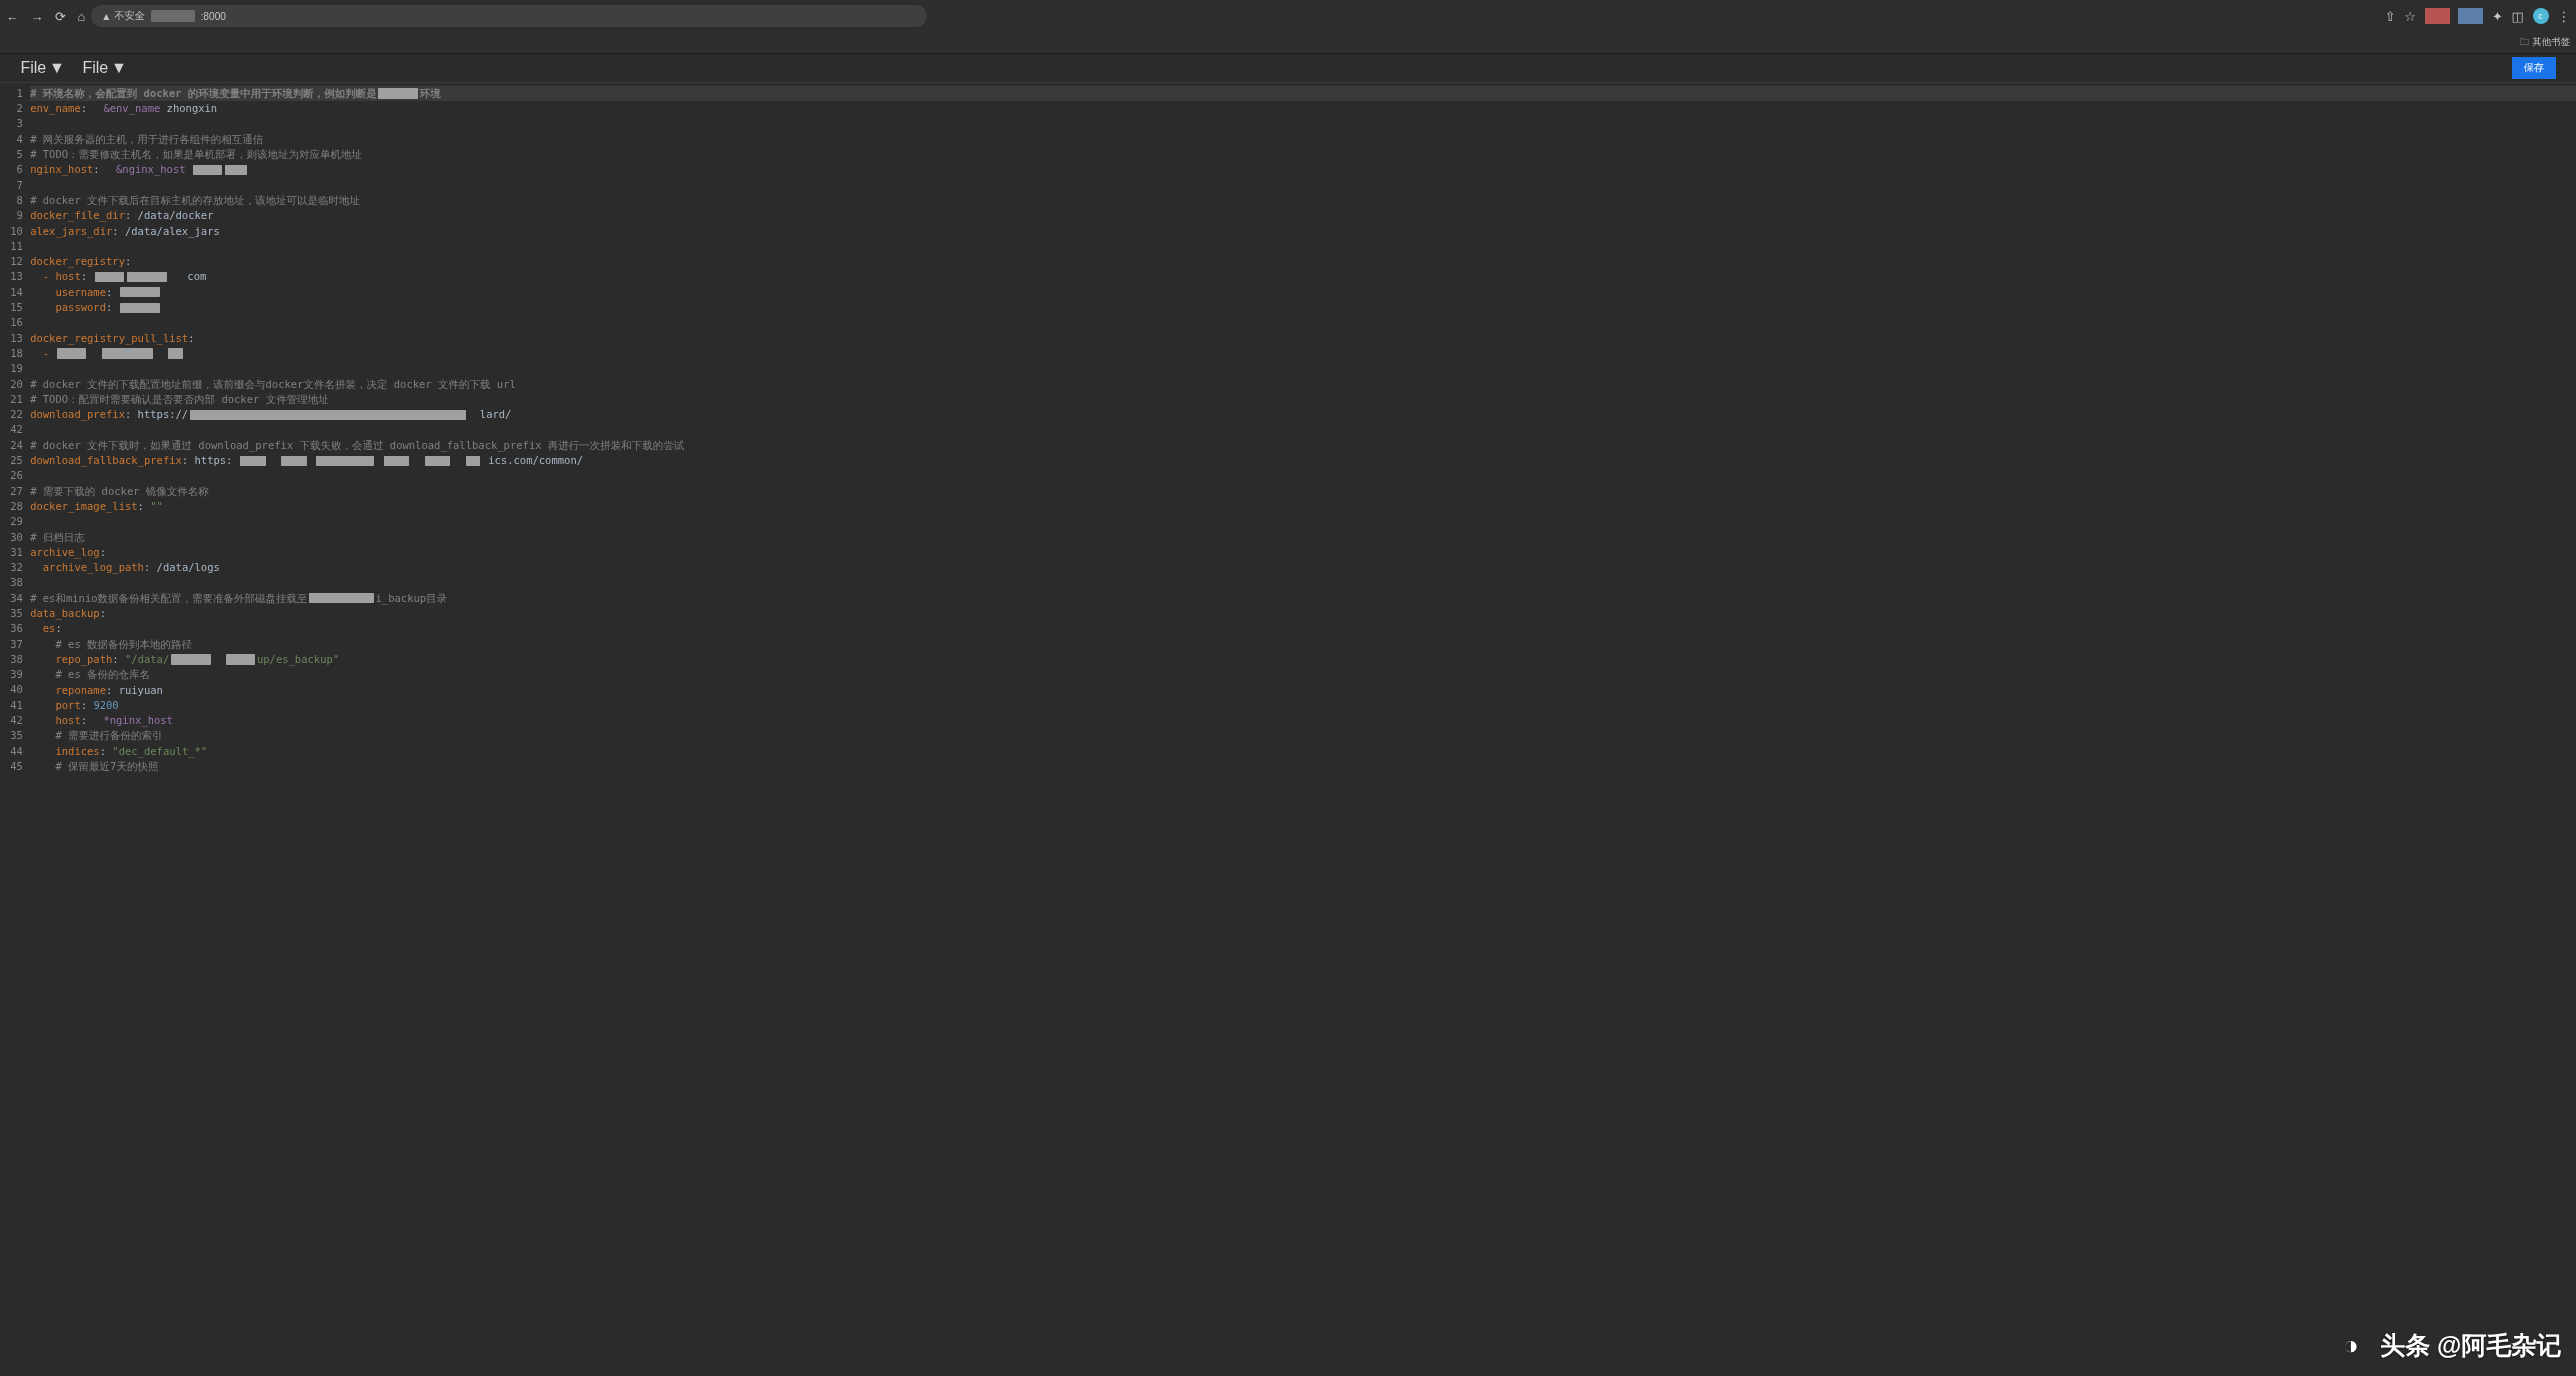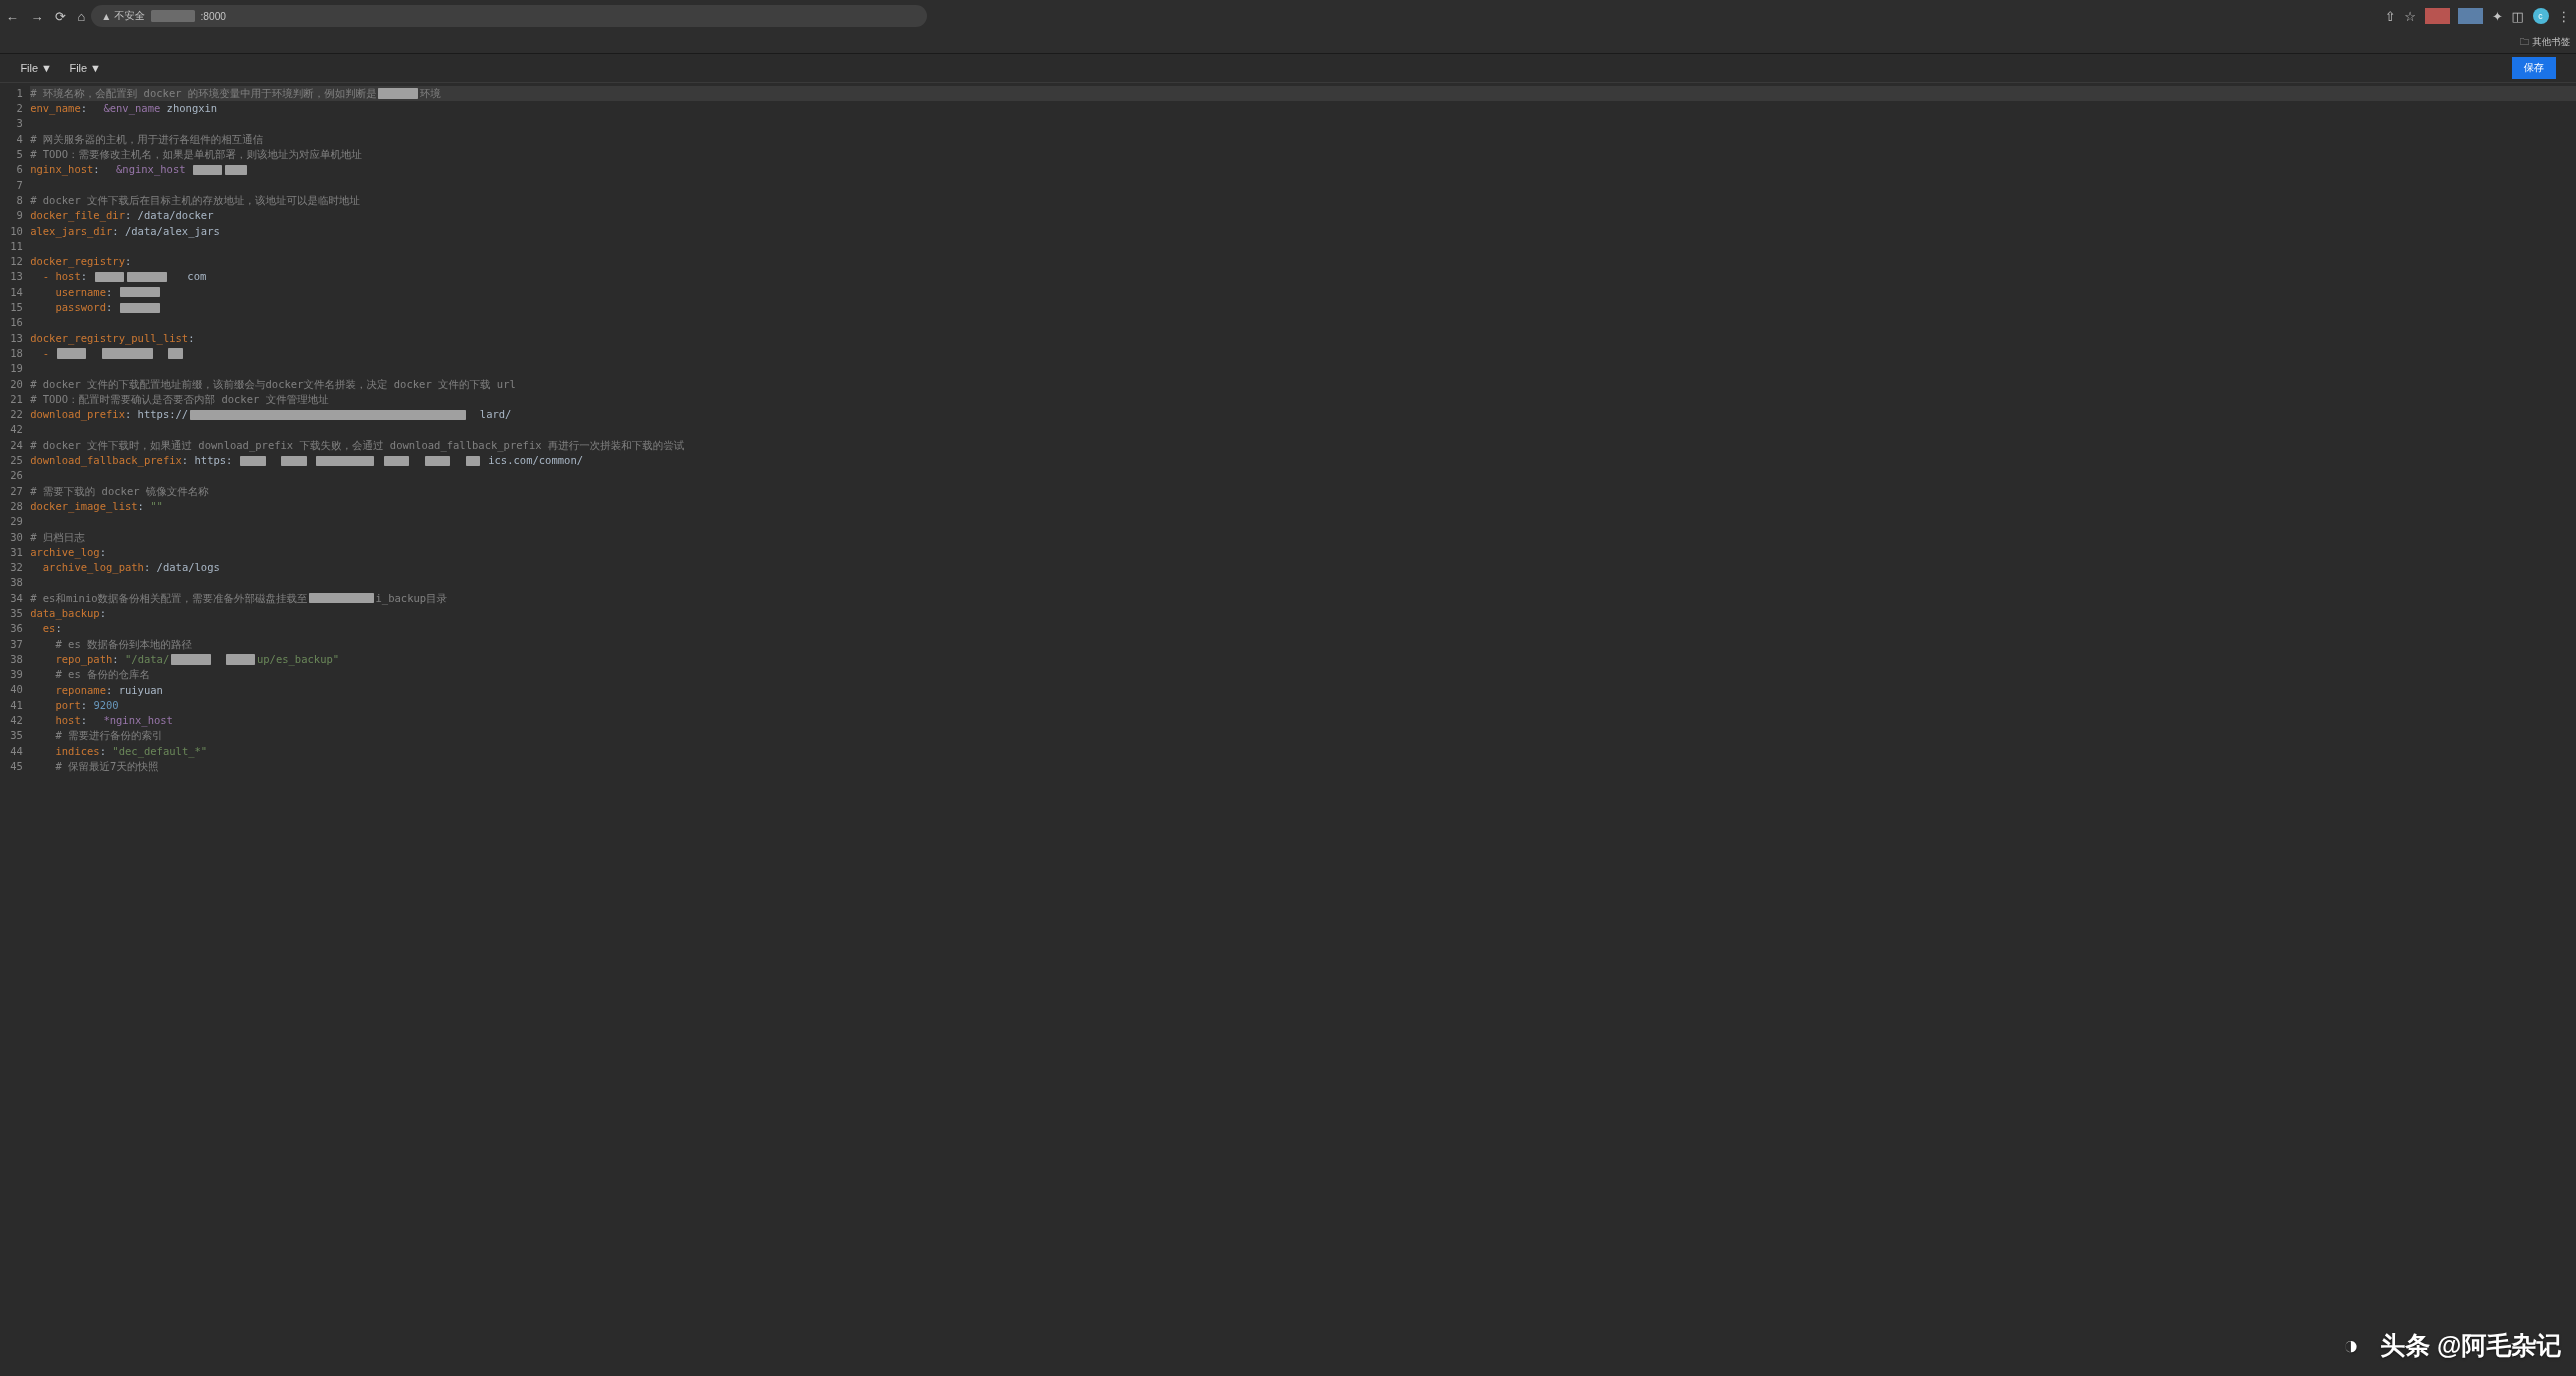--- a/index.html
+++ b/index.html
@@ -58,21 +58,21 @@
     
     .editor-toolbar {
       background: #2b2b2b;
       height: 29px;
       display: flex;
       align-items: center;
       padding: 0 20.4px;
       gap: 17.5px;
       border-bottom: 0.7px solid #3a3a3a;
     }
-    .menu-item { color: #d4d4d4; font-size: 11px; cursor: pointer; display: flex; align-items: center; gap: 2.9px; }
+    .menu-item { color: #d4d4d4; font-size: 16px; cursor: pointer; display: flex; align-items: center; gap: 2.9px; }
     .save-btn {
       margin-left: auto;
       background: #1a73e8;
       color: #fff;
       border: none;
       padding: 4.4px 11.6px;
       font-size: 10.2px;
       cursor: pointer;
       border-radius: 0;
     }
@@ -94,21 +94,21 @@
       user-select: none;
       background: #2b2b2b;
     }
     .gutter div { height: 15.3px; }
     .code {
       padding: 2.9px 0;
       flex: 1;
       white-space: pre;
     }
     .code-line { height: 15.3px; display: flex; align-items: center; }
-    .code-line.hl { background: #3a3a3a; }
+    .code-line.hl { background: #3a3a3a; font-weight: bold; }
     
     
     .s-comment { color: #808080; }
     .s-key { color: #cc7832; }
     .s-anchor { color: #9876aa; margin-left: 10px; }
     .s-string { color: #a9b7c6; }
     .s-quoted { color: #6a8759; }
     .s-num { color: #6897bb; }
     .s-dash { color: #cc7832; }
     

